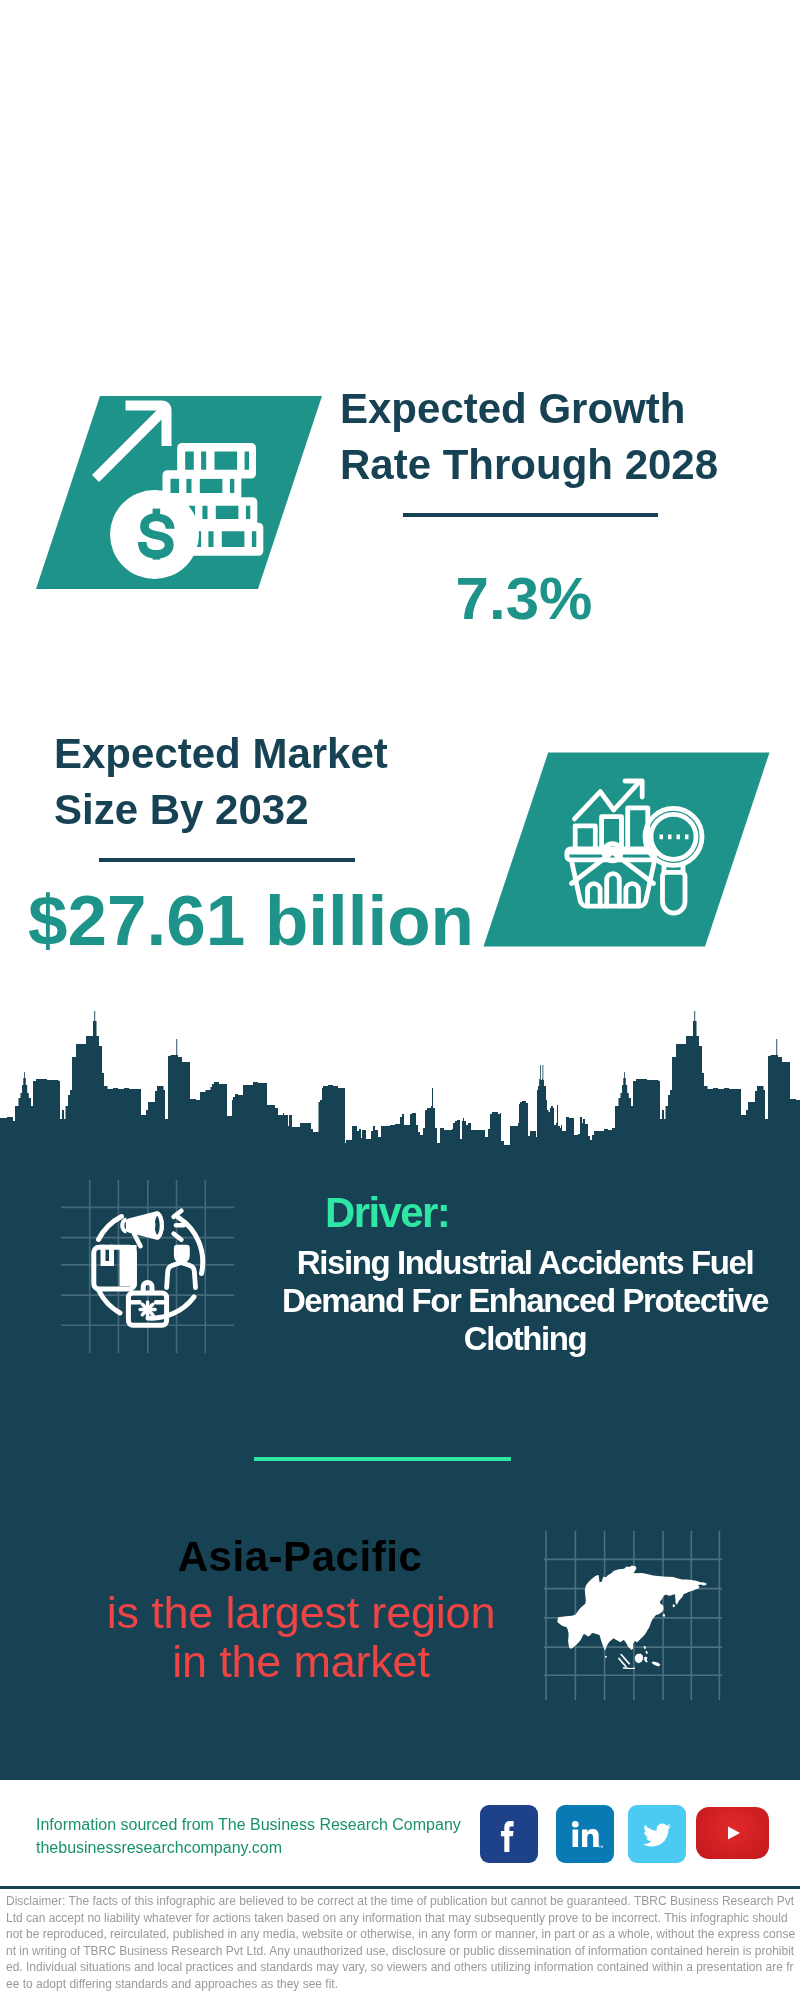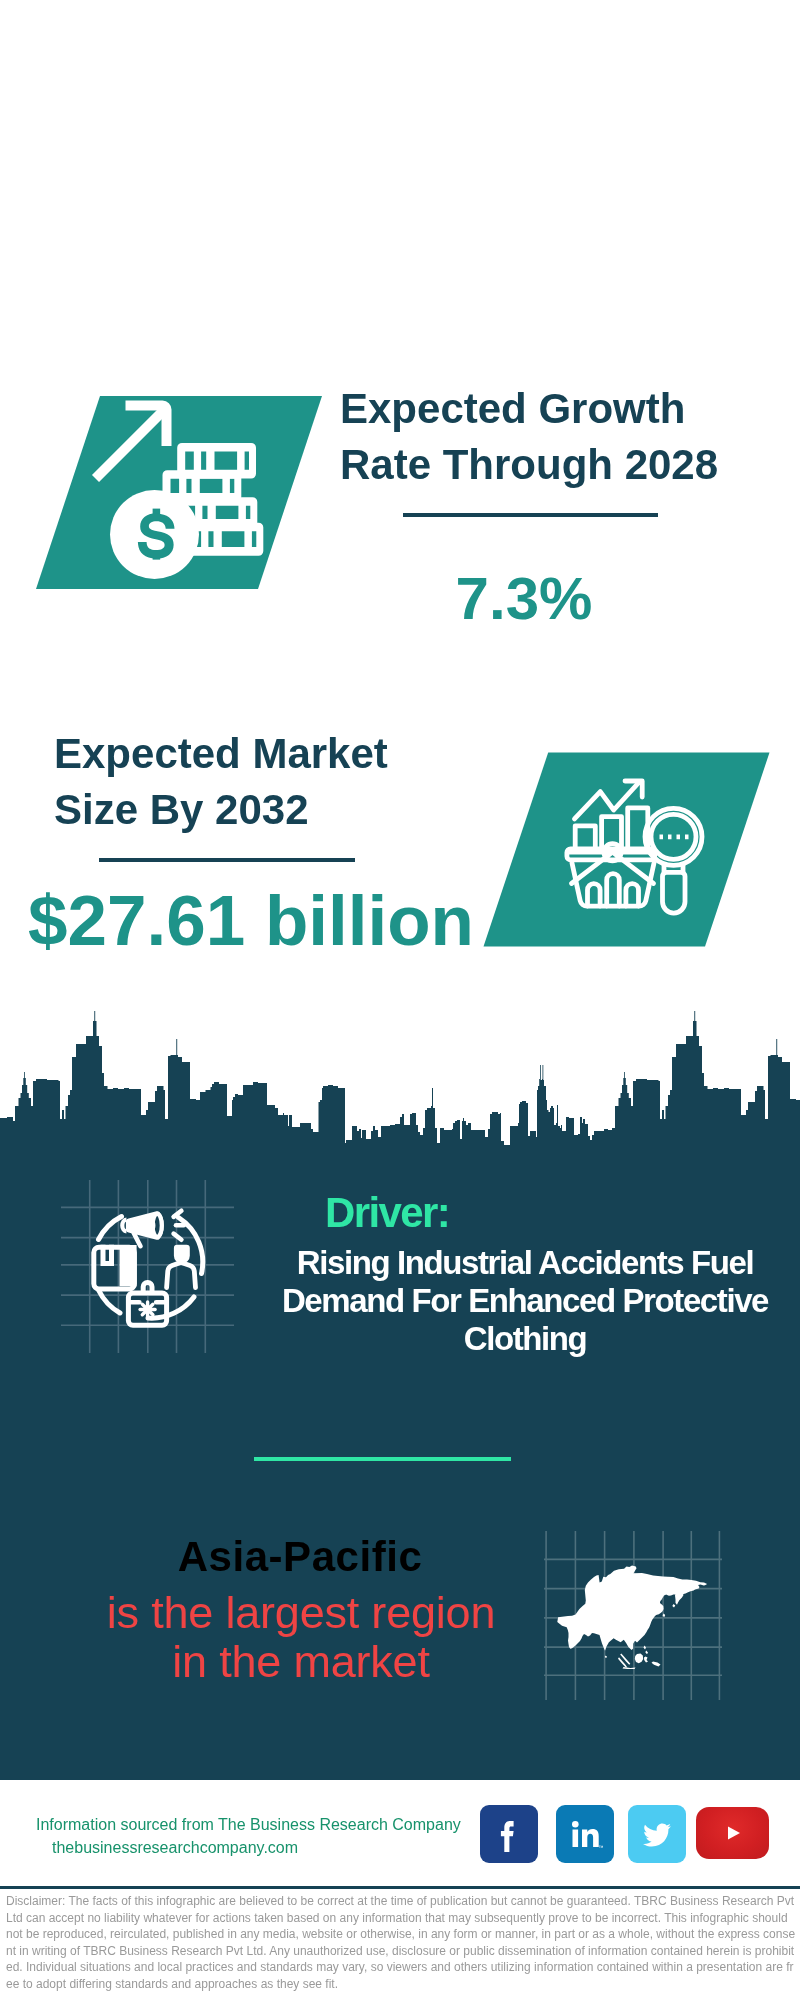--- a/index.html
+++ b/index.html
@@ -47,21 +47,21 @@
     position:absolute; left:105px; top:1589px; width:392px; text-align:center;
     color:#ef4444; font-weight:normal; font-size:45px; line-height:48.5px; letter-spacing:-0.2px;
   }
 
   .footer { position:absolute; left:0; top:1780px; width:800px; height:200px; background:#fff; }
   .src-line1, .src-line2 {
     position:absolute; left:36px; color:#17926b; font-size:16px; line-height:16px;
     white-space:nowrap;
   }
   .src-line1 { top:37px; }
-  .src-line2 { top:60px;margin-left:16px; }
+  .src-line2 { top:60px; }
   .social { position:absolute; left:480px; top:25px; width:290px; height:58px; }
   .soc {
     position:absolute; top:0; width:58px; height:58px; border-radius:9px; display:block;
   }
   .soc svg { position:absolute; left:9px; top:9px; width:40px; height:40px; }
   .soc-fb { left:0;   background:#1d4289; }
   .soc-li { left:76px;  background:#0a7ab5; }
   .soc-tw { left:148px; background:#4ccbf2; }
   .soc-yt { left:216px; top:2px; width:73px; height:52px; border-radius:13px;
             background:radial-gradient(ellipse at 50% 40%, #e02a2a 0%, #d11f22 55%, #c01b1e 100%); }

